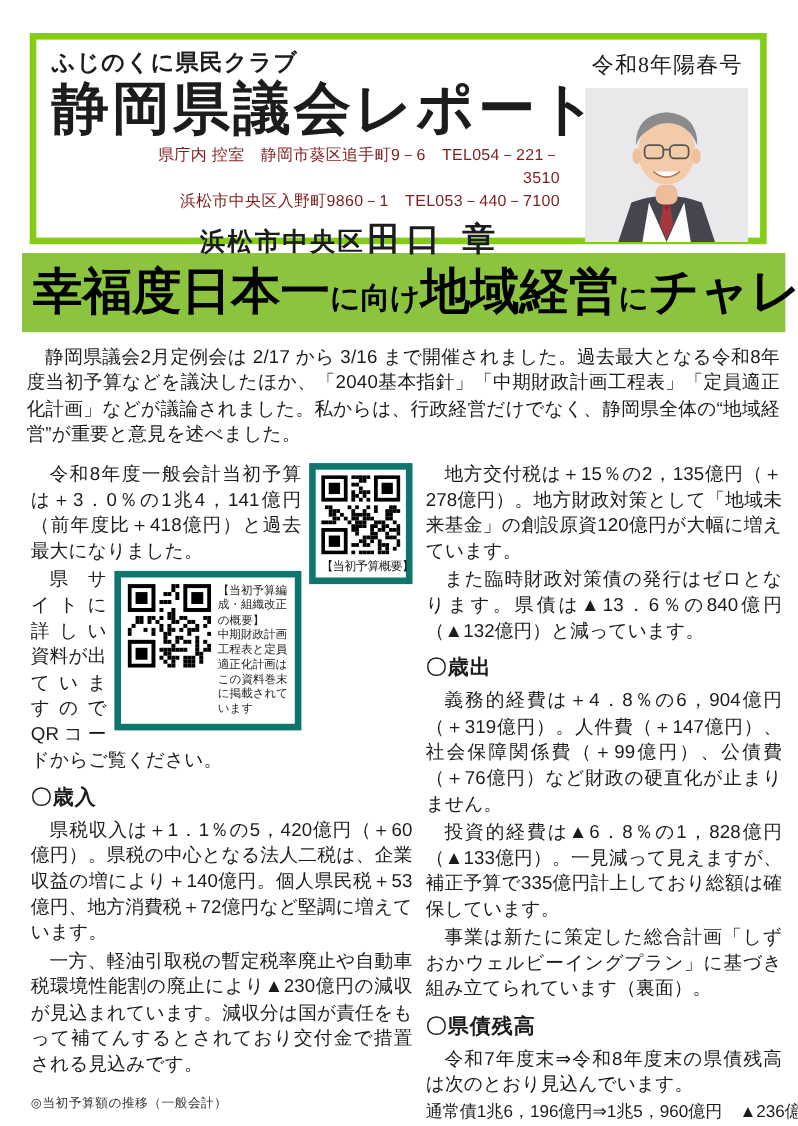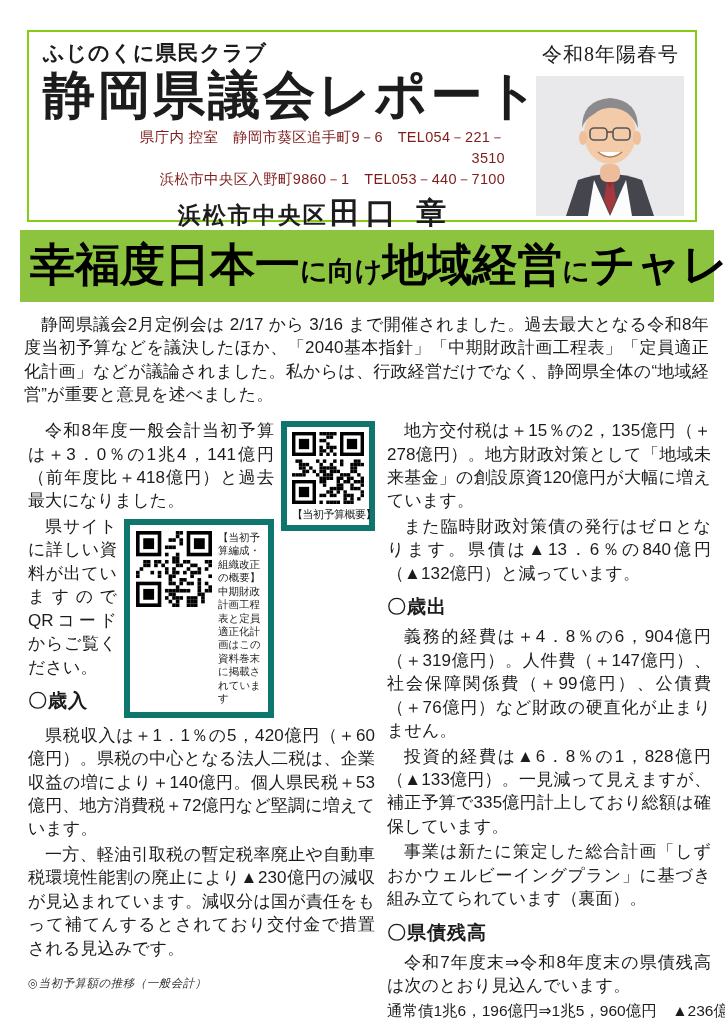--- a/index.html
+++ b/index.html
@@ -1,21 +1,21 @@
 <!DOCTYPE html>
 <html lang="ja"><head>
 <meta charset="utf-8">
 <style>
   * { box-sizing: border-box; margin: 0; padding: 0; }
   body { margin: 0; background: #fff; font-family: "Liberation Sans", "DejaVu Sans", sans-serif; color: #1c1c1c; }
   .page { position: relative; width: 725px; height: 1024px; background: #fff; overflow: hidden; }
 
   
   .header-box { position: relative; margin: 30px 14px 0 27px; width: 670px; height: 192px;
-    border: 2px solid #84cc16; padding: 7px 12px 6px 14px; background: #fff; }
+    border: 6px solid #84cc16; padding: 7px 12px 6px 14px; background: #fff; }
   .club { font-size: 21px; font-weight: 800; letter-spacing: 1px; }
   .issue { position: absolute; top: 9px; right: 16px; font-size: 20px; letter-spacing: 1px; font-family: Liberation Serif, serif; }
   .main-title { font-size: 52px; font-weight: 900; letter-spacing: 3px; line-height: 1.08; white-space: nowrap; }
   .photo { position: absolute; top: 44px; right: 11px; width: 148px; height: 140px; background: #e9e9ec; overflow: hidden; }
   .addr-block { width: 380px; margin-left: 82px; margin-top: 4px; text-align: right; }
   .addr-line { font-size: 14.5px; line-height: 1.45; letter-spacing: 0.3px; color: #7f1d1d; }
   .name-row { text-align: center; margin-top: 3px; font-weight: 800; }
   .district { font-size: 23px; letter-spacing: 2px; }
   .name { font-size: 30px; margin-left: 2px; letter-spacing: 6px; }
 
@@ -35,30 +35,30 @@
   .col-right { width: 324px; }
   .columns p { font-size: 17px; line-height: 1.38; text-indent: 1em; text-align: justify; margin-bottom: 2px; letter-spacing: 0.1px; }
   h3.sec { font-size: 19px; font-weight: 800; margin: 9px 0 5px 0; letter-spacing: 1px; }
   .yellow-heading { display: inline-block; font-size: 19px; font-weight: 800; padding: 2px 5px 3px 5px; margin-bottom: 6px; letter-spacing: 0.5px; }
 
   
   .qr-box { border: 6px solid #0f766e; background: #fff; }
   .qr-box1 { float: right; width: 94px; padding: 5px 5px 3px 5px; margin: 2px 0 4px 7px; text-align: center; }
   .qr-box1 .qr { width: 72px; height: 72px; margin: 0 auto; }
   .qr-cap1 { font-size: 11px; margin-top: 3px; white-space: nowrap; letter-spacing: -0.5px; }
-  .qr-box2 { float: right; width: 150px; padding: 6px; margin: 4px 0 6px 7px; display: flex; gap: 6px; }
+  .qr-box2 { float: right; width: 170px; padding: 6px; margin: 4px 0 6px 7px; display: flex; gap: 6px; }
   .qr-box2 .qr { width: 76px; height: 76px; flex: 0 0 auto; }
   .qr-cap2 { font-size: 10.5px; line-height: 1.28; text-align: left; }
   .clear-f { clear: both; }
 
   
   .debt-line { font-size: 15.5px; line-height: 1.42; letter-spacing: 0px; white-space: nowrap; }
 
   
-  .chart-wrap { margin-top: 16px; font-style: italic; }
+  .chart-wrap { margin-top: 16px; }
   .chart-title { font-size: 11.5px; color: #333; margin-bottom: 2px; letter-spacing: 0.5px; }
 </style>
 </head>
 <body>
 
 <div class="page">
 
   <div class="header-box">
     <div class="club">ふじのくに県民クラブ</div>
     <div class="issue">令和8年陽春号</div>

